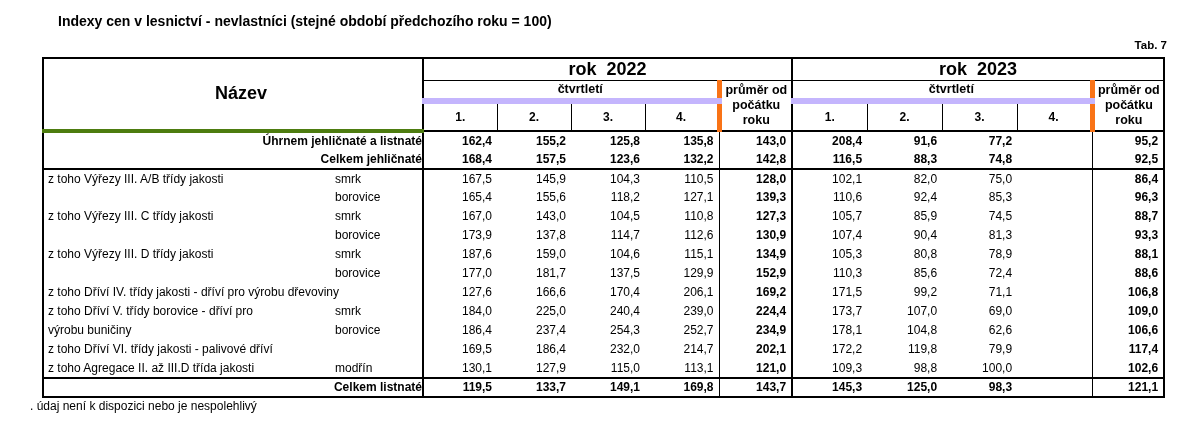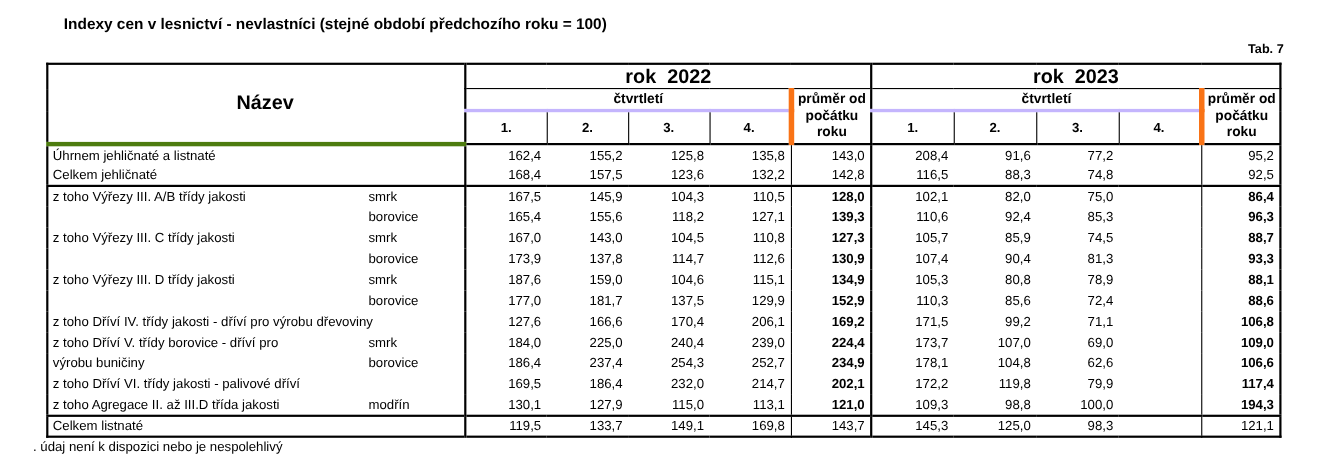--- a/index.html
+++ b/index.html
@@ -26,35 +26,35 @@
     width: 1121px;
     border: 2px solid #000;
   }
   .tbl th { font-weight: bold; padding: 0; text-align: center; vertical-align: middle; }
   .tbl thead tr.h1 th { height: 21px; font-size: 18px; }
   .tbl thead tr.h2 th { height: 20px; font-size: 12.5px; }
   .tbl thead tr.h3 th { height: 30px; font-size: 12px; }
   th.name-h { border-right: 2px solid #000; border-bottom: 4px solid #4d7c0f; font-size: 12.5px; padding-left: 16px; }
   th.year  { border-bottom: 1px solid #000; white-space: pre; }
   th.year-1 { border-right: 2px solid #000; }
-  th.qgroup { border-bottom: 3px solid #c4b5fd; padding-left: 20px; }
+  th.qgroup { border-bottom: 6px solid #c4b5fd; padding-left: 20px; }
   th.avg-h {
     border-left: 5px solid #f97316; border-bottom: 2px solid #000;
     font-size: 10.5px; line-height: 1.18; margin-top: 18px;
   }
   th.avg-1 { border-right: 2px solid #000; }
   th.q-h { border-left: 1px solid #000; border-bottom: 2px solid #000; }
   th.q-first { border-left: 0; }
   .tbl td { height: 19px; font-size: 12px; padding: 0; vertical-align: middle; }
   td.name { padding-left: 4px; position: relative; white-space: nowrap; border-right: 2px solid #000; }
   td.name .species { position: absolute; left: 291px; top: 0; height: 100%; display: flex; align-items: center; }
   td.num { text-align: right; padding-right: 5px; }
   td.avg { font-weight: bold; border-left: 1px solid #000; }
   td.avg1 { border-right: 2px solid #000; }
-  tr.bold-row td { font-weight: normal; }
+  tr.bold-row td { font-weight: bold; text-align: right; }
   tr.rule-below td { border-bottom: 2px solid #000; }
   tr.rule-above td { border-top: 2px solid #000; }
   .footnote {
     position: absolute; left: 30px; top: 399px; font-size: 12px;
   }
 </style>
 </head>
 <body>
 
 <div class="page-title">Indexy cen v lesnictví - nevlastníci (stejné období předchozího roku = 100)</div>
@@ -306,21 +306,21 @@
     </td>
   <td class="num q">130,1</td>
           <td class="num q">127,9</td>
           <td class="num q">115,0</td>
           <td class="num q">113,1</td>
           <td class="num avg avg1">121,0</td>
           <td class="num q">109,3</td>
           <td class="num q">98,8</td>
           <td class="num q">100,0</td>
           <td class="num q"></td>
-          <td class="num avg avg2">194,3</td>
+          <td class="num avg avg2">102,6</td>
         </tr>
         <tr class="bold-row rule-above">
     <td class="name">
       <span>Celkem listnaté</span>
       <span class="species"></span>
     </td>
   <td class="num q">119,5</td>
           <td class="num q">133,7</td>
           <td class="num q">149,1</td>
           <td class="num q">169,8</td>

